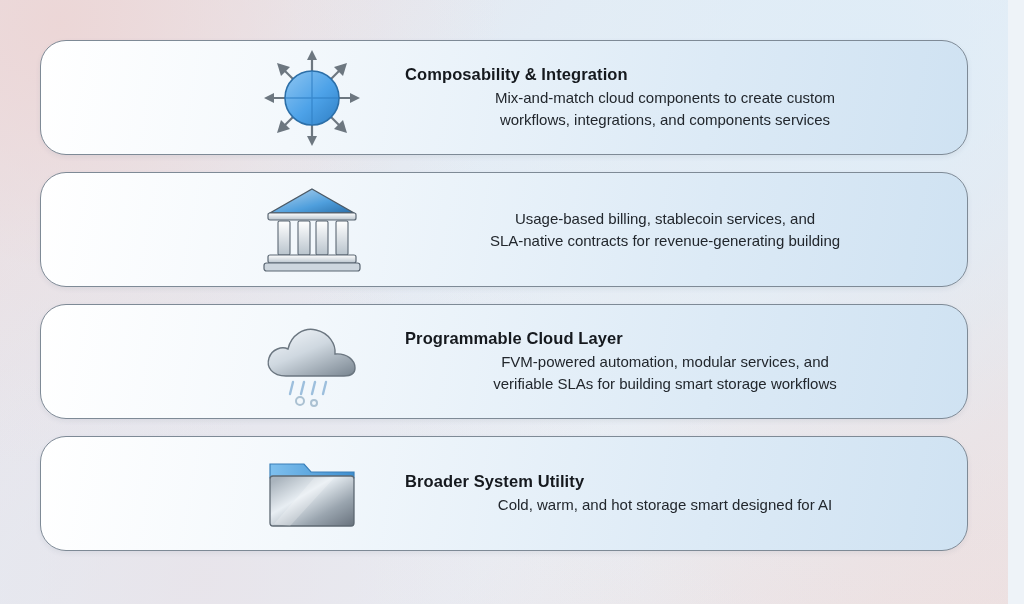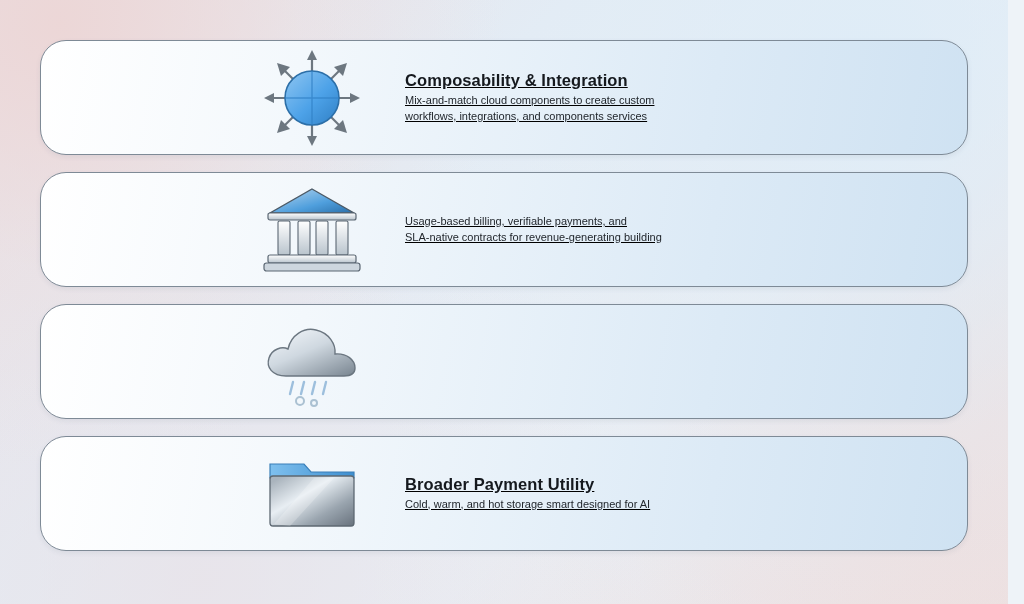--- a/index.html
+++ b/index.html
@@ -19,21 +19,20 @@
     width: 1008px;
     height: 604px;
     box-sizing: border-box;
     background:
       radial-gradient(circle at 6% 4%, rgba(236,214,214,0.95) 0%, rgba(236,220,220,0.35) 22%, rgba(236,220,220,0) 40%),
       radial-gradient(circle at 86% 10%, rgba(222,236,247,0.95) 0%, rgba(222,236,247,0.2) 38%, rgba(222,236,247,0) 60%),
       radial-gradient(circle at 96% 92%, rgba(238,224,224,0.9) 0%, rgba(238,228,228,0.25) 30%, rgba(238,228,228,0) 55%),
       radial-gradient(circle at 20% 96%, rgba(232,226,232,0.8) 0%, rgba(232,226,232,0) 45%),
       linear-gradient(135deg, #ecdfe3 0%, #e5ecf4 35%, #e9f0f7 65%, #ecdfe0 100%);
     padding: 40px 40px;
-    text-decoration: underline;
   }
 
   .cards {
     display: flex;
     flex-direction: column;
     gap: 17px;
   }
 
   .card {
     position: relative;
@@ -66,24 +65,25 @@
 
   .card-title {
     font-size: 16.5px;
     font-weight: bold;
     color: #15191e;
     letter-spacing: 0.1px;
     margin-bottom: 3px;
   }
 
   .card-desc {
-    font-size: 11px;
+    font-size: 15px;
     line-height: 1.43;
     color: #22272d;
     max-width: 520px;
+    text-align: center;
   }
 
   svg { display: block; }
 </style>
 </head>
 <body>
 
 <div id="page">
   <div class="cards">
 
@@ -154,21 +154,21 @@
             <rect x="36" y="38" width="12" height="34" rx="1.5"></rect>
             <rect x="54" y="38" width="12" height="34" rx="1.5"></rect>
             <rect x="74" y="38" width="12" height="34" rx="1.5"></rect>
           </g>
           <rect x="6" y="72" width="88" height="8" rx="2" fill="url(#g2b)" stroke="#5b6773" stroke-width="1.2"></rect>
           <rect x="2" y="80" width="96" height="8" rx="2.5" fill="#cdd6de" stroke="#5b6773" stroke-width="1.2"></rect>
         </svg>
       </div>
       <div class="card-text">
         <div class="card-desc">
-          <div>Usage-based billing, verifiable payments, and</div>
+          <div>Usage-based billing, stablecoin services, and</div>
           <div>SLA-native contracts for revenue-generating building</div>
         </div>
       </div>
     </div>
 
     <div class="card">
       <div class="card-icon">
         <svg width="104" height="96" viewBox="0 0 104 96" aria-hidden="true">
           <defs>
             <linearGradient id="g3" x1="0.1" y1="0" x2="0.9" y2="1">
@@ -183,20 +183,27 @@
             <line x1="44" y1="68" x2="41" y2="80"></line>
             <line x1="55" y1="68" x2="52" y2="80"></line>
             <line x1="66" y1="68" x2="63" y2="80"></line>
           </g>
           <g fill="none" stroke="#9ab4c8" stroke-width="2" opacity="0.8">
             <circle cx="40" cy="87" r="4"></circle>
             <circle cx="54" cy="89" r="3"></circle>
           </g>
         </svg>
       </div>
+      <div class="card-text">
+        <div class="card-title">Programmable Cloud Layer</div>
+        <div class="card-desc">
+          <div>FVM-powered automation, modular services, and</div>
+          <div>verifiable SLAs for building smart storage workflows</div>
+        </div>
+      </div>
     </div>
 
     <div class="card">
       <div class="card-icon">
         <svg width="96" height="80" viewBox="0 0 96 80" aria-hidden="true">
           <defs>
             <linearGradient id="g4a" x1="0" y1="0" x2="1" y2="0">
               <stop offset="0%" stop-color="#7fc0ee"></stop>
               <stop offset="100%" stop-color="#3f8fd0"></stop>
             </linearGradient>
@@ -206,21 +213,21 @@
               <stop offset="70%" stop-color="#9aa5af"></stop>
               <stop offset="100%" stop-color="#6c7681"></stop>
             </linearGradient>
           </defs>
           <path d="M6 10 H40 L47 18 H90 V24 H6 Z" fill="url(#g4a)" stroke="#3a7fb8" stroke-width="1.2"></path>
           <rect x="6" y="22" width="84" height="50" rx="3" fill="url(#g4b)" stroke="#5d6872" stroke-width="1.3"></rect>
           <path d="M10 70 L50 24 L70 24 L26 72 Z" fill="#ffffff" opacity="0.22"></path>
         </svg>
       </div>
       <div class="card-text">
-        <div class="card-title">Broader Payment Utility</div>
+        <div class="card-title">Broader System Utility</div>
         <div class="card-desc">
           <div>Cold, warm, and hot storage smart designed for AI</div>
         </div>
       </div>
     </div>
 
   </div>
 </div>
 
 </body></html>

